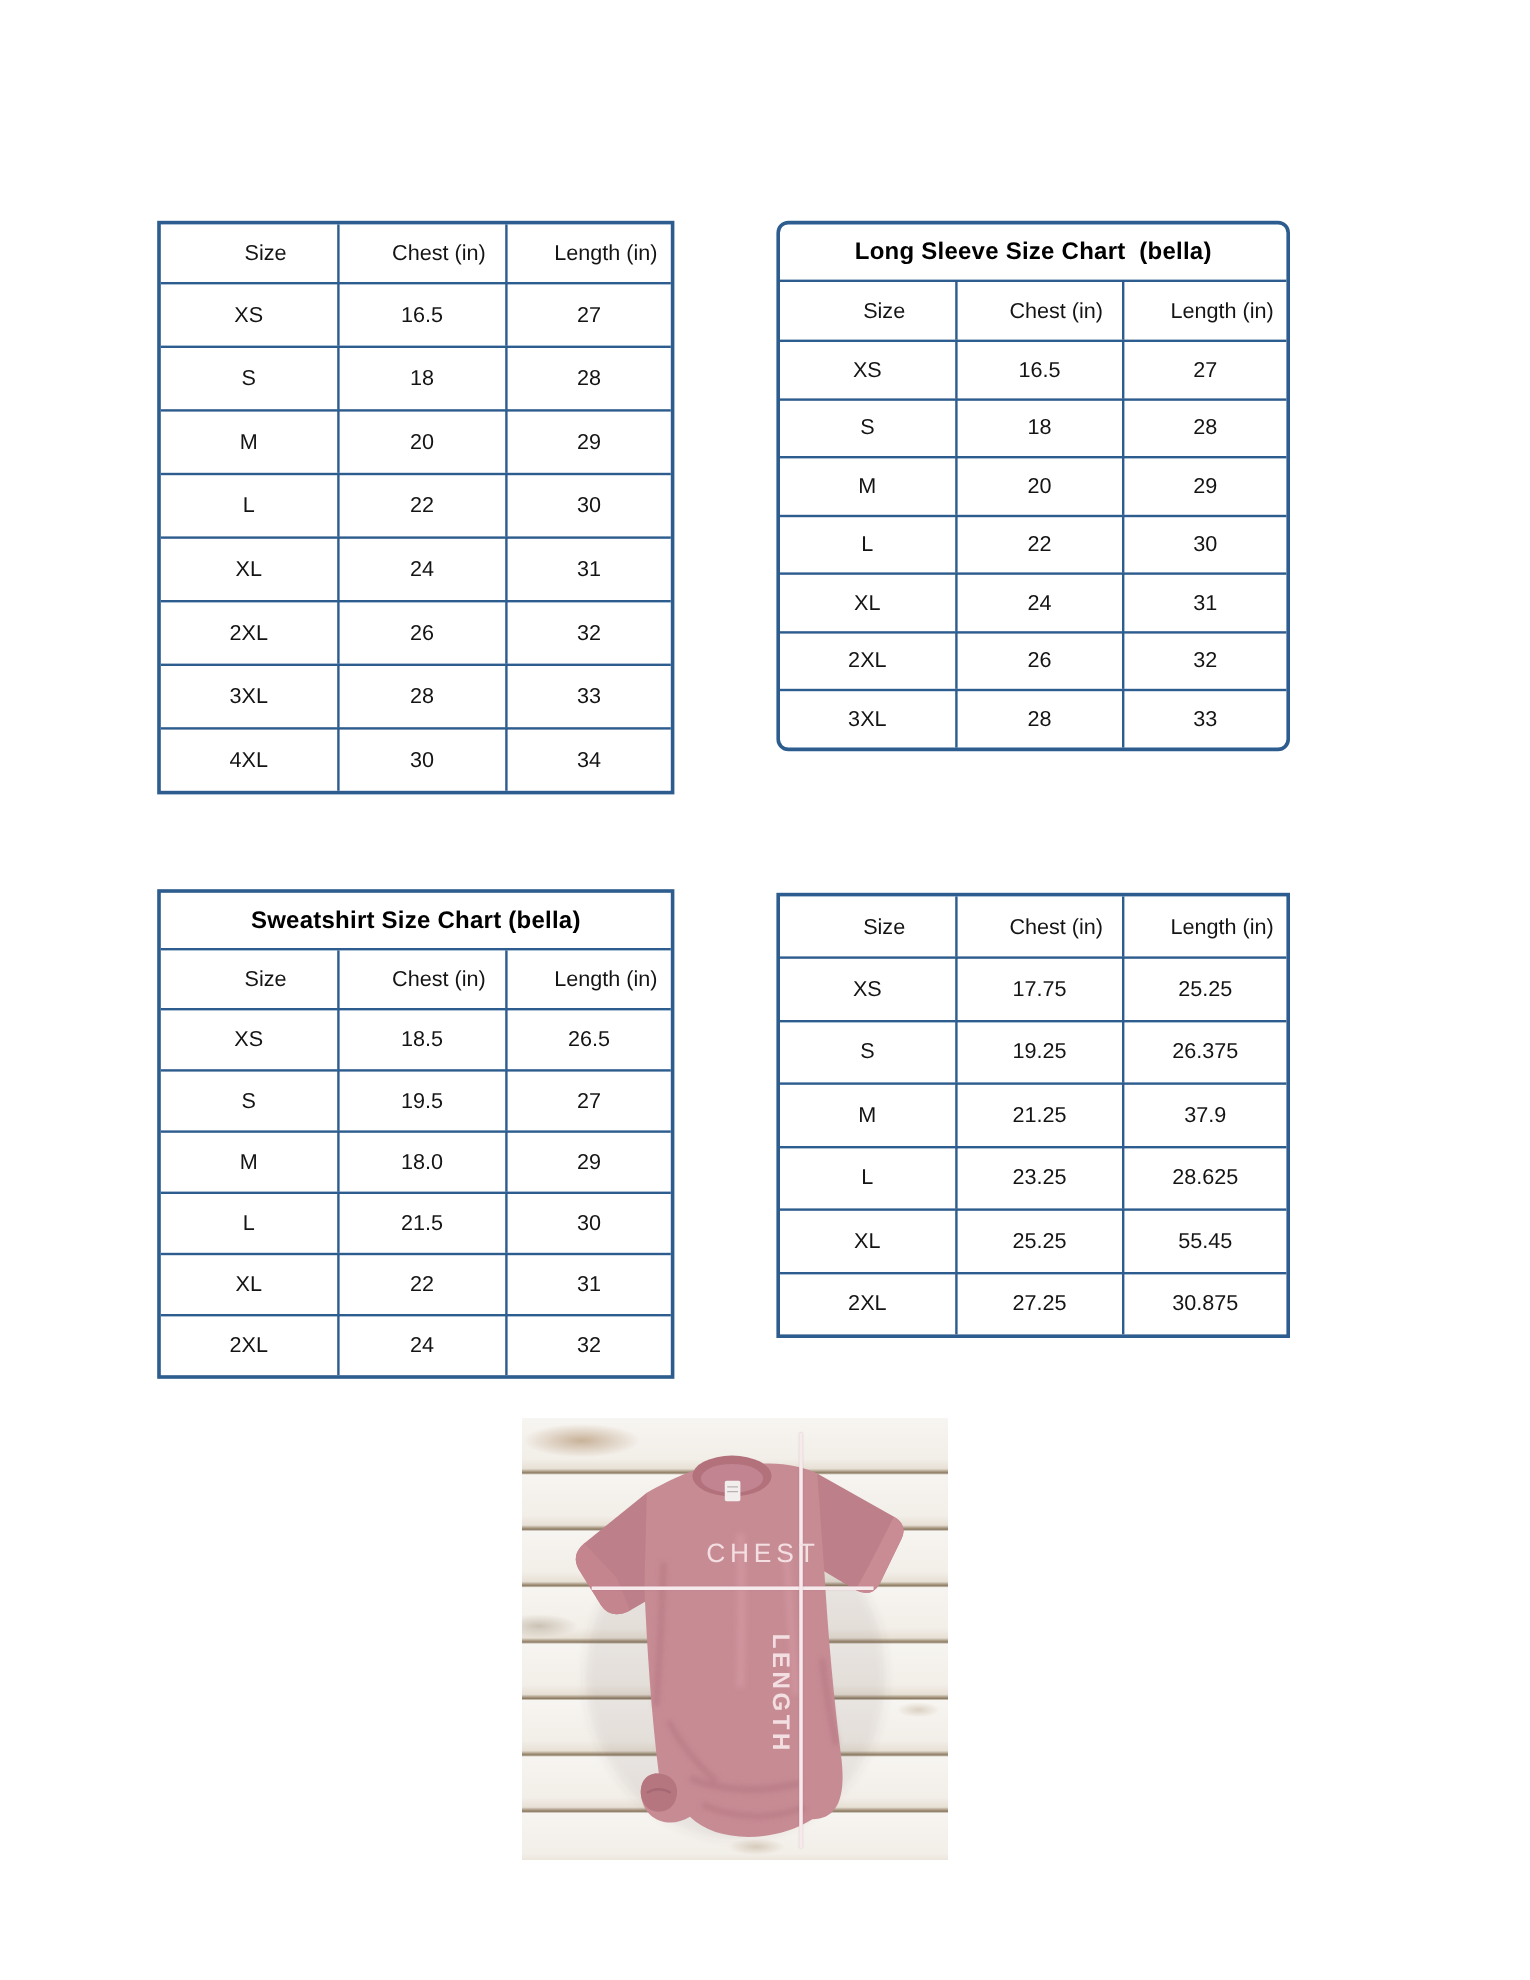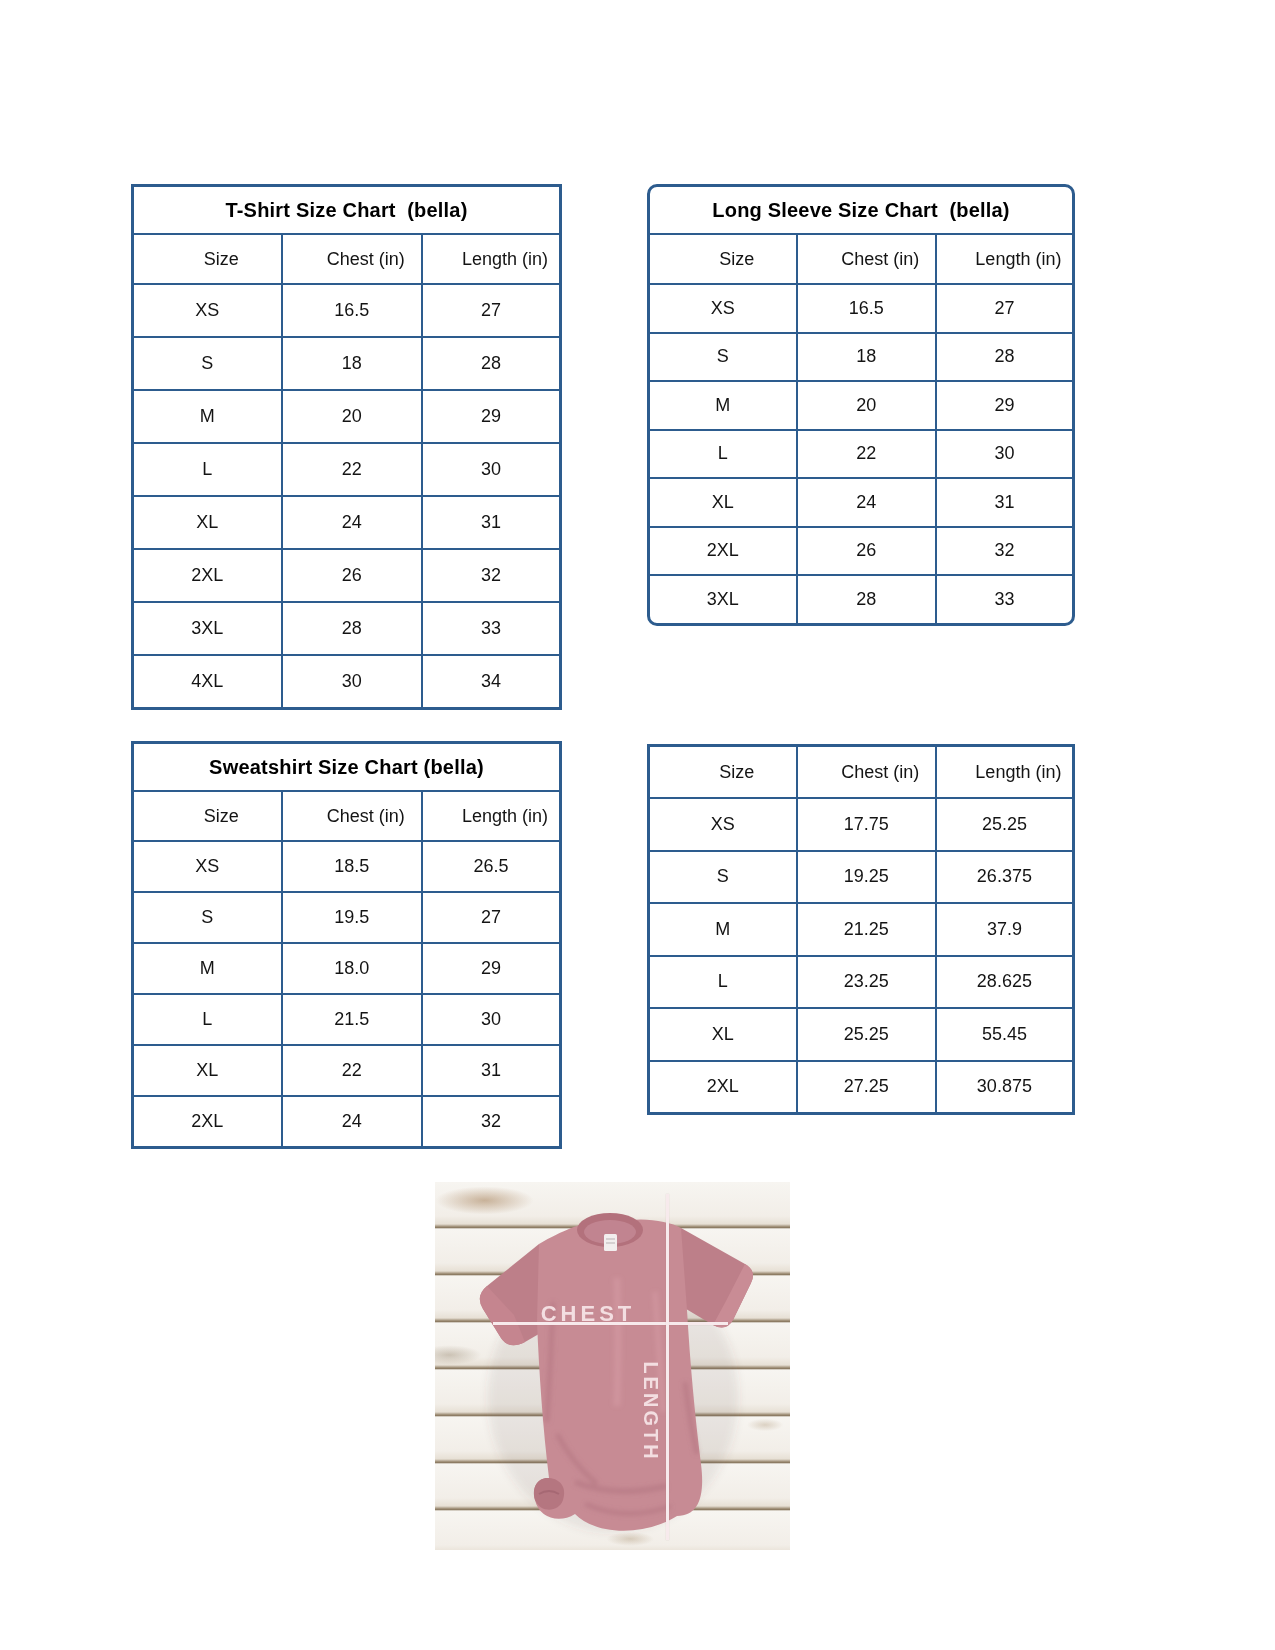--- a/index.html
+++ b/index.html
@@ -29,33 +29,32 @@
            radial-gradient(ellipse 70px 20px at 14% 5%, rgba(146,100,52,.45), rgba(146,100,52,0) 70%),
            radial-gradient(ellipse 46px 14px at 4% 47%, rgba(120,100,70,.32), rgba(120,100,70,0) 70%),
            radial-gradient(ellipse 34px 10px at 55% 97%, rgba(150,120,80,.30), rgba(150,120,80,0) 70%),
            radial-gradient(ellipse 26px 9px at 93% 66%, rgba(150,120,80,.28), rgba(150,120,80,0) 70%),
            repeating-linear-gradient(180deg,
              #f7f5f1 0px, #f2eee8 34px, #e7e0d5 42px, #a3937c 44.5px, #8d7c64 45.5px, #f7f5f1 47px);}
   .photo svg{position:absolute;left:0;top:0;width:100%;height:100%;}
   .measure-line{position:absolute;background:#f7eaec;box-shadow:0 0 1px rgba(120,70,80,.35);}
   .h-line{left:58px;top:140px;width:235px;height:3px;}
   .v-line{left:231px;top:12px;width:3px;height:346px;}
-  .chest-label{position:absolute;left:58px;top:119px;width:190px;text-align:center;
-               font-size:22px;font-weight:700;letter-spacing:4px;color:#f3dee1;}
+  .chest-label{position:absolute;left:58px;top:100px;width:190px;text-align:right;
+               font-size:22px;font-weight:400;letter-spacing:4px;color:#f3dee1;}
   .length-label{position:absolute;left:160px;top:218px;width:110px;text-align:center;
                 font-size:20px;font-weight:600;letter-spacing:3px;color:#f3dee1;
                 transform:rotate(90deg);}
 </style>
 </head>
 <body>
 
 <div class="page">
 
   <section class="size-table t1">
-    <div class="t-title">T-Shirt Size Chart  (bella)</div>
     <div class="t-grid">
         <div class="cell head c0">Size</div>
         <div class="cell head c1">Chest (in)</div>
         <div class="cell head c2">Length (in)</div>
         <div class="cell c0">XS</div>
         <div class="cell c1">16.5</div>
         <div class="cell c2">27</div>
         <div class="cell c0">S</div>
         <div class="cell c1">18</div>
         <div class="cell c2">28</div>

